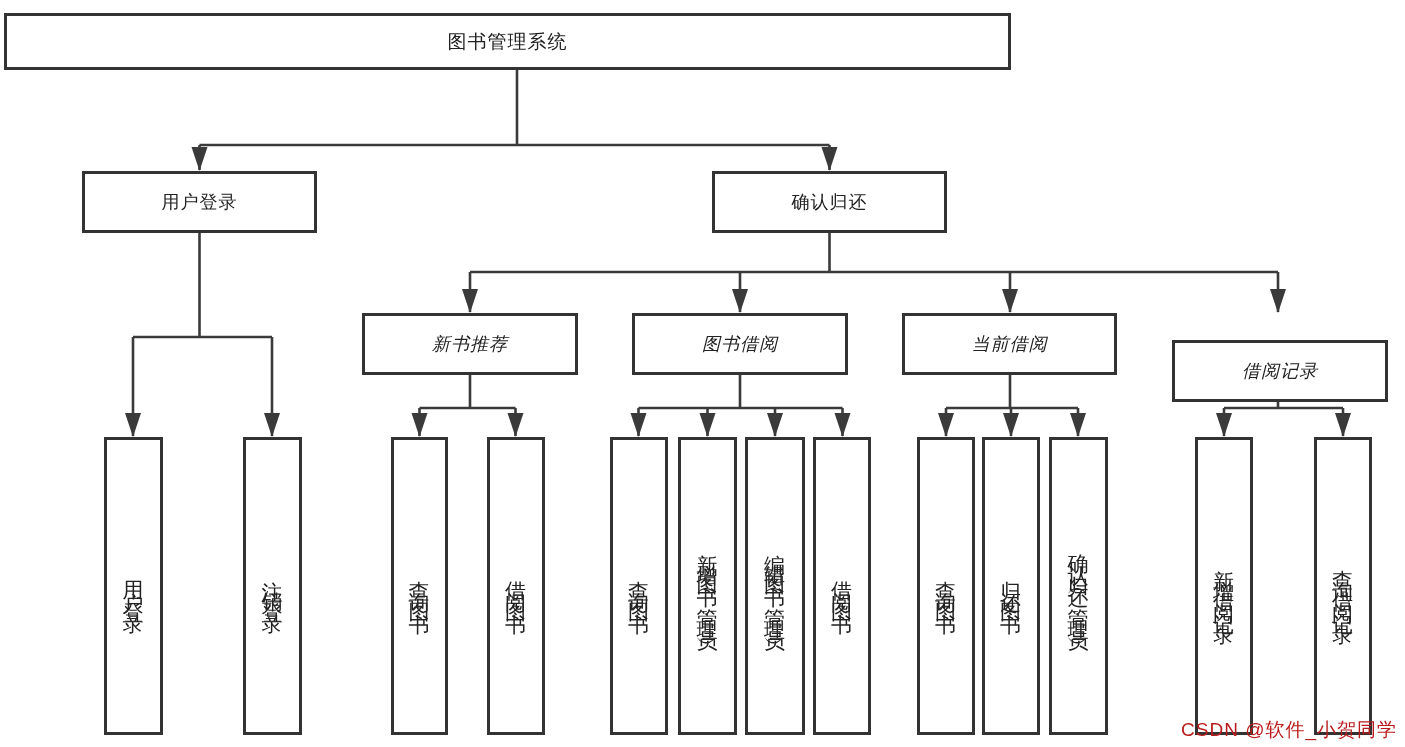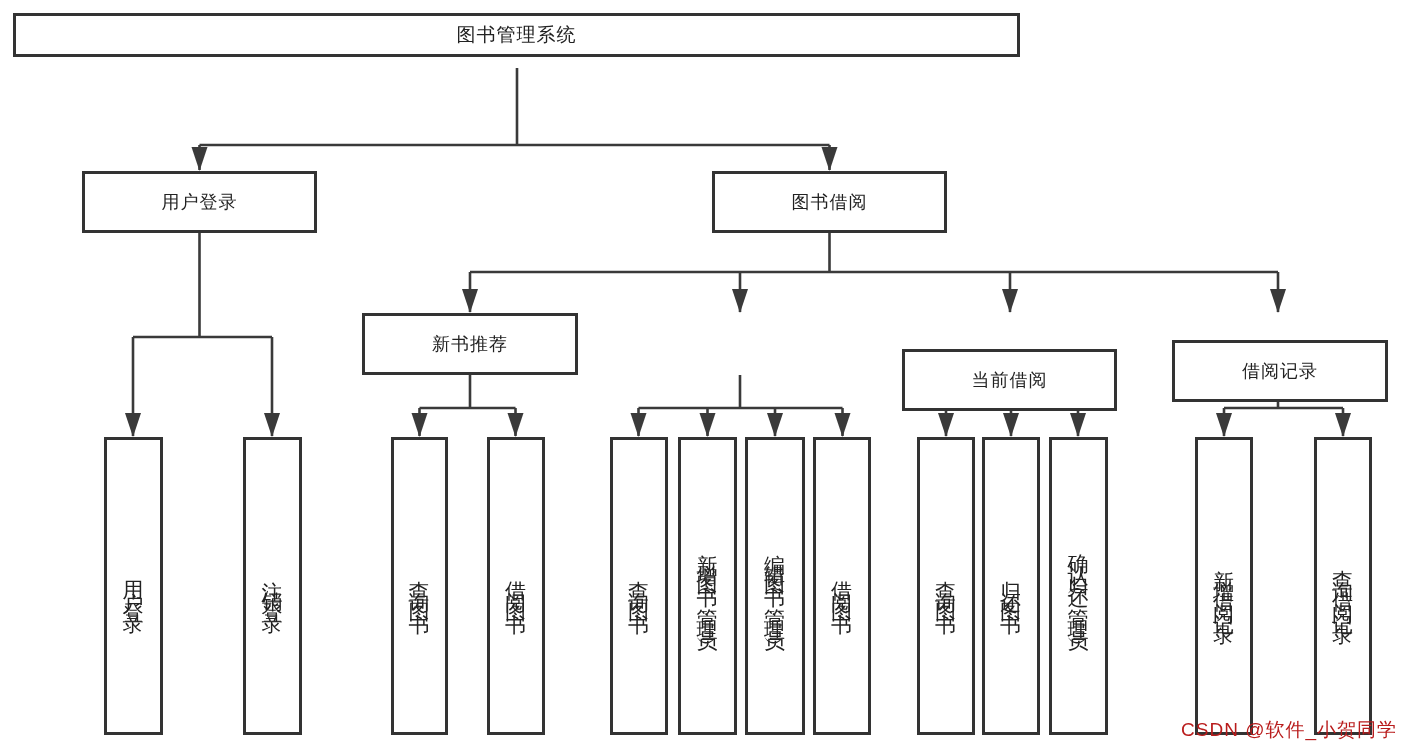--- a/index.html
+++ b/index.html
@@ -29,21 +29,21 @@
     border: 3px solid #333333;
     display: flex;
     align-items: center;
     justify-content: center;
     color: #222222;
     text-align: center;
     white-space: nowrap;
   }
   .h1box  { font-size: 19px; letter-spacing: 1px; }
   .h2box  { font-size: 18px; letter-spacing: 1px; }
-  .h3box  { font-size: 18px; letter-spacing: 1px; }
+  .h3box  { font-size: 18px; letter-spacing: 1px; font-style: italic; }
   .vbox {
     writing-mode: vertical-rl;
     text-orientation: mixed;
     font-size: 21px;
     letter-spacing: 11px;
     line-height: 1;
   }
   .watermark {
     position: absolute;
     right: 8px;
@@ -97,27 +97,28 @@
 
       <line x1="946" y1="408" x2="946" y2="436"></line>
       <line x1="1011" y1="408" x2="1011" y2="436"></line>
       <line x1="1078" y1="408" x2="1078" y2="436"></line>
 
       <line x1="1224" y1="408" x2="1224" y2="436"></line>
       <line x1="1343" y1="408" x2="1343" y2="436"></line>
     </g>
   </svg>
 
-  <div class="box h1box" style="left:13px; top:13px; width:1007px; height:44px;">图书管理系统</div>
+  <div class="box h1box" style="left:4px; top:13px; width:1007px; height:57px;">图书管理系统</div>
 
   <div class="box h2box" style="left:82px; top:171px; width:235px; height:62px;">用户登录</div>
-  <div class="box h2box" style="left:712px; top:171px; width:235px; height:62px;">图书借阅</div>
+  <div class="box h2box" style="left:712px; top:171px; width:235px; height:62px;">确认归还</div>
 
   <div class="box h3box" style="left:362px; top:313px; width:216px; height:62px;">新书推荐</div>
-  <div class="box h3box" style="left:902px; top:313px; width:215px; height:62px;margin-top:36px;">当前借阅</div>
+  <div class="box h3box" style="left:632px; top:313px; width:216px; height:62px;">图书借阅</div>
+  <div class="box h3box" style="left:902px; top:313px; width:215px; height:62px;">当前借阅</div>
   <div class="box h3box" style="left:1172px; top:313px; width:216px; height:62px;margin-top:27px;">借阅记录</div>
 
   <div class="box vbox" style="left:104px; top:437px; width:59px; height:298px;">用户登录</div>
   <div class="box vbox" style="left:243px; top:437px; width:59px; height:298px;">注销登录</div>
 
   <div class="box vbox" style="left:391px; top:437px; width:57px; height:298px;">查询图书</div>
   <div class="box vbox" style="left:487px; top:437px; width:58px; height:298px;">借阅图书</div>
 
   <div class="box vbox" style="left:610px; top:437px; width:58px; height:298px;">查询图书</div>
   <div class="box vbox" style="left:678px; top:437px; width:59px; height:298px;">新增图书（管理员）</div>

